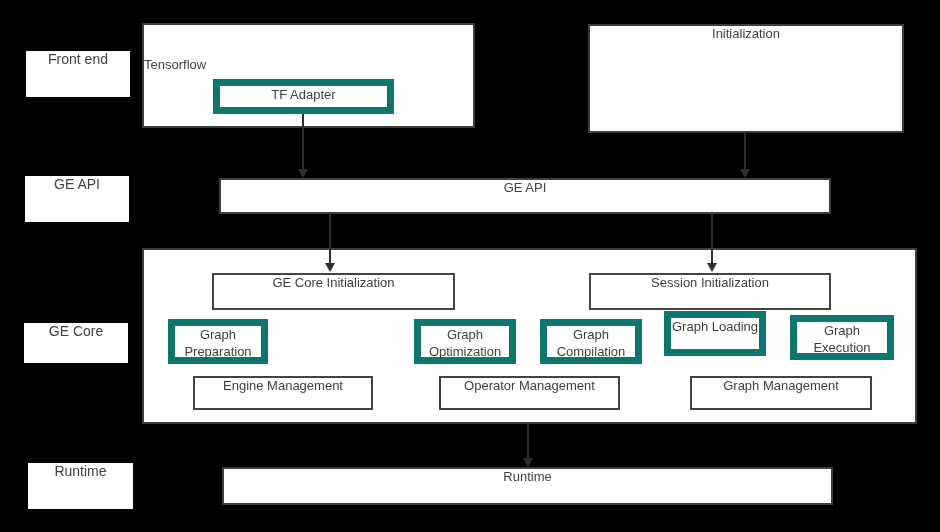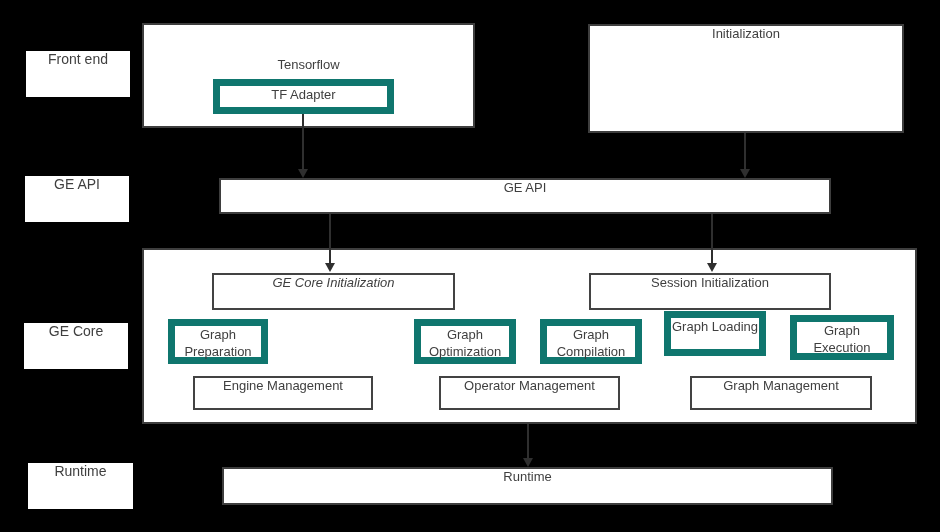--- a/index.html
+++ b/index.html
@@ -27,45 +27,45 @@
 <body>
 
 <div class="canvas">
 
   <div class="box center side-label" style="left:26px;top:51px;width:104px;height:46px;">
     <span>Front end</span>
   </div>
   <div class="box center side-label" style="left:25px;top:176px;width:104px;height:46px;">
     <span>GE API</span>
   </div>
-  <div class="box center side-label" style="left:24px;top:323px;width:104px;height:46px;">
+  <div class="box center side-label" style="left:24px;top:323px;width:104px;height:40px;">
     <span>GE Core</span>
   </div>
   <div class="box center side-label" style="left:28px;top:463px;width:105px;height:46px;">
     <span>Runtime</span>
   </div>
 
   <div class="box bordered" style="left:142px;top:23px;width:333px;height:105px;">
-    <div class="big-title" style="position:absolute;left:0;top:32px;width:100%;text-align:center;">Tensorflow</div>
+    <div class="big-title" style="position:absolute;left:0;top:32px;width:100%;text-align:left;">Tensorflow</div>
     <div class="box fn-box center" style="left:69px;top:54px;width:181px;height:35px;">
       <span>TF Adapter</span>
     </div>
   </div>
 
   <div class="box bordered center big-title" style="left:588px;top:24px;width:316px;height:109px;">
     <span>Initialization</span>
   </div>
 
   <div class="box bordered center bar" style="left:219px;top:178px;width:612px;height:36px;">
     <span>GE API</span>
   </div>
 
   <div class="box bordered" style="left:142px;top:248px;width:775px;height:176px;">
 
-    <div class="box init-box center" style="left:68px;top:23px;width:243px;height:37px;font-style:italic;">
+    <div class="box init-box center" style="left:68px;top:23px;width:243px;height:37px;">
       <span>GE Core Initialization</span>
     </div>
     <div class="box init-box center" style="left:445px;top:23px;width:242px;height:37px;">
       <span>Session Initialization</span>
     </div>
 
     <div class="box fn-box center" style="left:24px;top:69px;width:100px;height:45px;">
       <span>Graph Preparation</span>
     </div>
     <div class="box fn-box center" style="left:270px;top:69px;width:102px;height:45px;">

